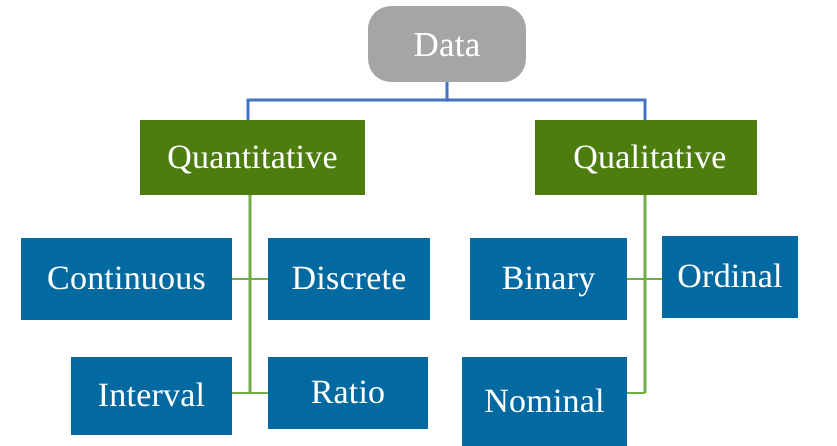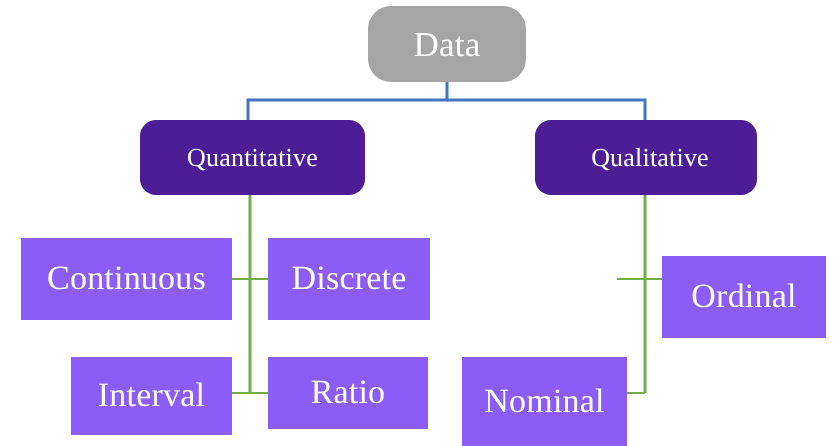--- a/index.html
+++ b/index.html
@@ -29,26 +29,25 @@
     line-height: 1;
     white-space: nowrap;
     letter-spacing: 0.2px;
     text-rendering: geometricPrecision;
   }
   .node.root {
     background: #a5a5a5;
     font-size: 35px;
   }
   .node.level1 {
-    background: #4c1d95;
-    font-size: 26px;
-    border-radius: 16px;
+    background: #4d7c0f;
+    font-size: 34px;
   }
   .node.level2 {
-    background: #8b5cf6;
+    background: #0369a1;
     font-size: 34px;
   }
   svg.links {
     position: absolute;
     left: 0;
     top: 0;
     width: 837px;
     height: 446px;
     pointer-events: none;
   }
@@ -75,22 +74,23 @@
   <div class="node root" style="left:368px; top:6px; width:158px; height:76px;border-radius:23px;">Data</div>
 
   <div class="node level1" style="left:140px; top:120px; width:225px; height:75px;">Quantitative</div>
 
   <div class="node level1" style="left:535px; top:120px; width:222px; height:75px;padding-left:8px;">Qualitative</div>
 
   <div class="node level2" style="left:21px; top:238px; width:211px; height:82px;">Continuous</div>
 
   <div class="node level2" style="left:268px; top:238px; width:162px; height:82px;">Discrete</div>
 
+  <div class="node level2" style="left:470px; top:238px; width:157px; height:82px;">Binary</div>
 
-  <div class="node level2" style="left:662px; top:256px; width:164px; height:82px;">Ordinal</div>
+  <div class="node level2" style="left:662px; top:236px; width:136px; height:82px;">Ordinal</div>
 
   <div class="node level2" style="left:71px; top:357px; width:161px; height:78px;">Interval</div>
 
   <div class="node level2" style="left:268px; top:357px; width:160px; height:72px;">Ratio</div>
 
   <div class="node level2" style="left:462px; top:357px; width:165px; height:90px;">Nominal</div>
 
 </div>
 
 </body></html>

